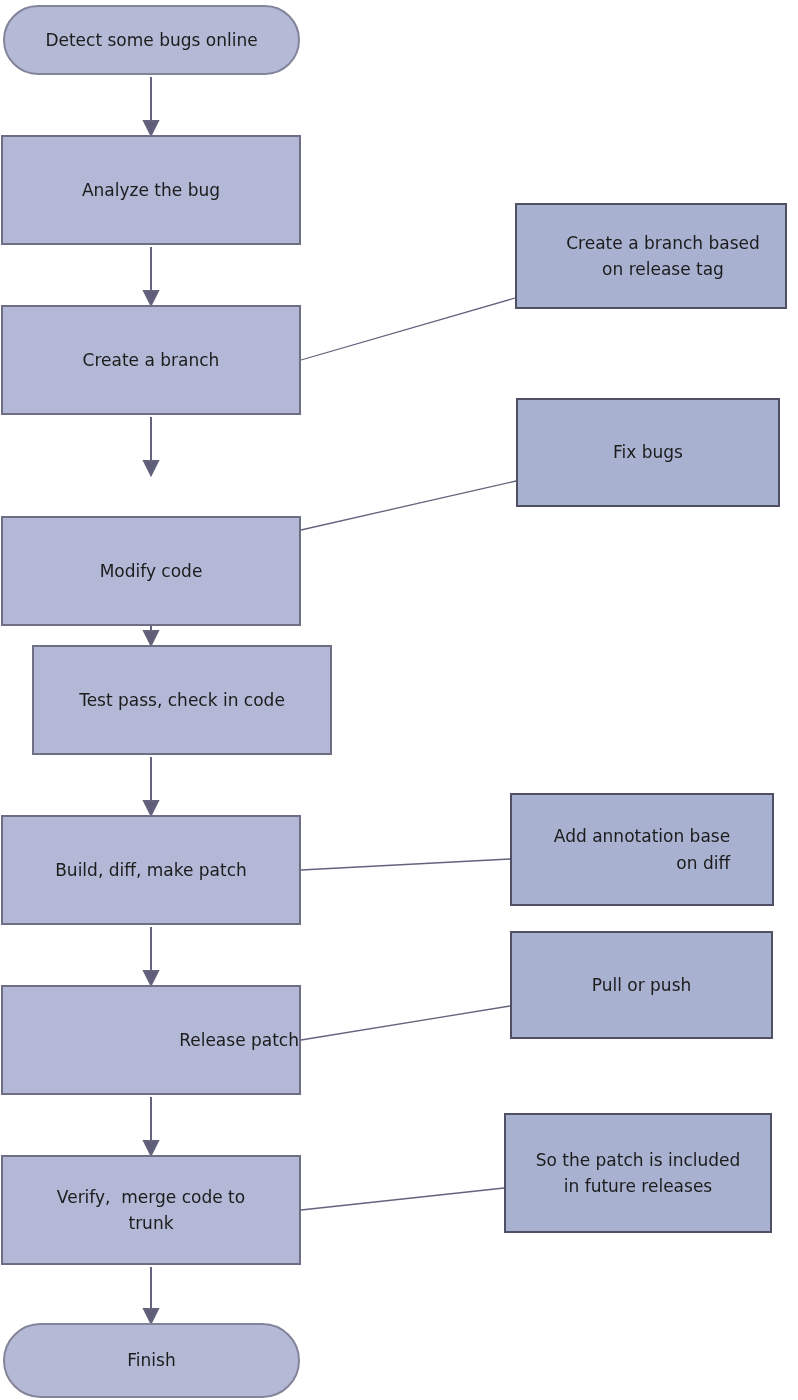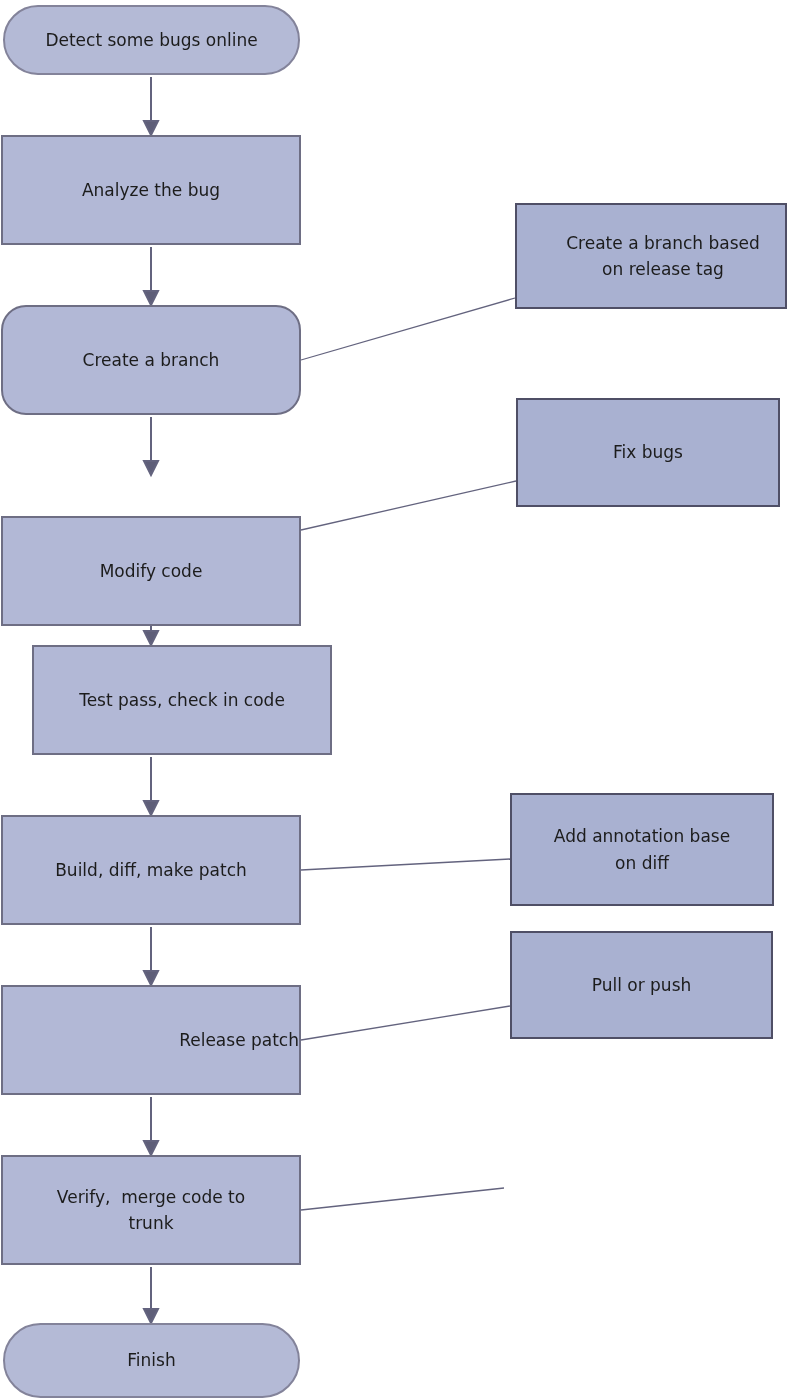--- a/index.html
+++ b/index.html
@@ -105,21 +105,21 @@
   </svg>
 
   <div class="node stadium" style="top:5px; height:70px;">
     <span class="lbl">Detect some bugs online</span>
   </div>
 
   <div class="node main-box" style="top:135px;">
     <span class="lbl">Analyze the bug</span>
   </div>
 
-  <div class="node main-box" style="top:305px;border-radius:25px;">
+  <div class="node main-box" style="top:305px;">
     <span class="lbl">Create a branch</span>
   </div>
 
   <div class="node main-box" style="top:493px;margin-top:23px;">
     <span class="lbl">Modify code</span>
   </div>
 
   <div class="node main-box" style="top:645px;margin-left:31px;">
     <span class="lbl">Test pass, check in code</span>
   </div>
@@ -143,23 +143,27 @@
 
   <div class="node side-box" style="left:515px; top:203px; width:272px; height:106px;padding-left:24px;">
     <span class="lbl">Create a branch based
 on release tag</span>
   </div>
 
   <div class="node side-box" style="left:516px; top:398px; width:264px; height:109px;">
     <span class="lbl">Fix bugs</span>
   </div>
 
-  <div class="node side-box" style="left:510px; top:793px; width:264px; height:113px;">
+  <div class="node side-box" style="left:510px; top:793px; width:264px; height:113px;text-align:right;">
     <span class="lbl">Add annotation base
 on diff</span>
   </div>
 
   <div class="node side-box" style="left:510px; top:931px; width:263px; height:108px;">
     <span class="lbl">Pull or push</span>
   </div>
 
+  <div class="node side-box" style="left:504px; top:1113px; width:268px; height:120px;">
+    <span class="lbl">So the patch is included
+in future releases</span>
+  </div>
 
 </div>
 
 </body></html>

